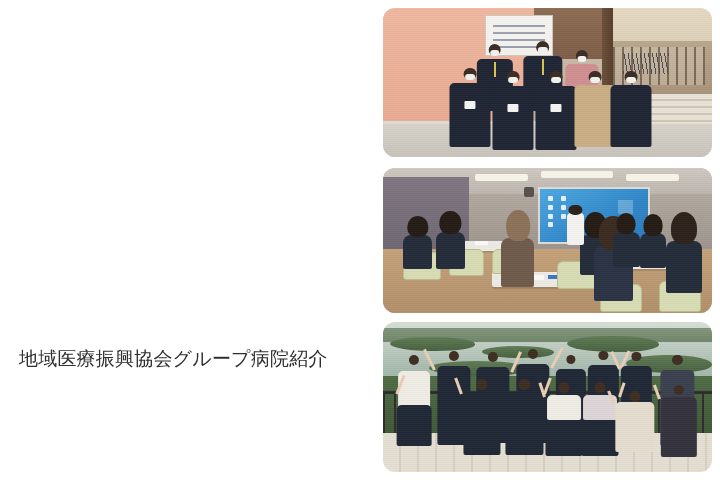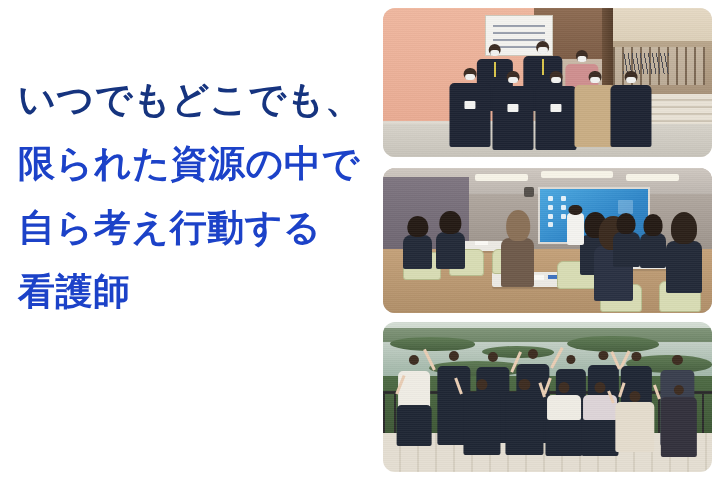--- a/index.html
+++ b/index.html
@@ -293,27 +293,22 @@
     pointer-events: none;
   }
 </style>
 </head>
 <body>
 
 <div class="page">
 
   <div class="text-panel">
 
-    <div class="headline">
-      <span class="headline-line tone-navy">いつでもどこでも、</span>
-      <span class="headline-line tone-blue">限られた資源の中で</span>
-      <span class="headline-line tone-blue">自ら考え行動する</span>
-      <span class="headline-line tone-blue">看護師</span>
-    </div>
-
+
+    <div class="subtitle">地域医療振興協会グループ病院紹介</div>
   </div>
 
   <div class="photo-column">
 
     <div class="photo photo-1">
       <div class="photo-inner">
         <div class="p1-bg"></div>
         <div class="p1-wall"></div>
         <div class="p1-wall-right"></div>
         <div class="p1-entry"></div>

